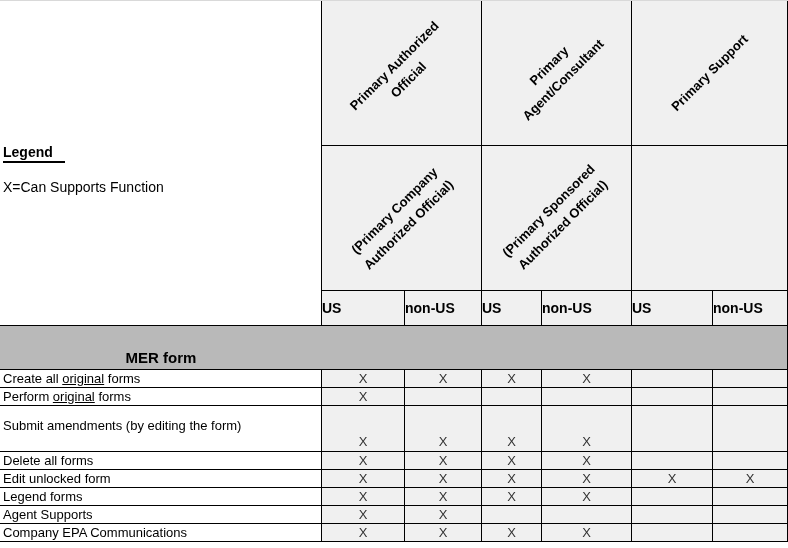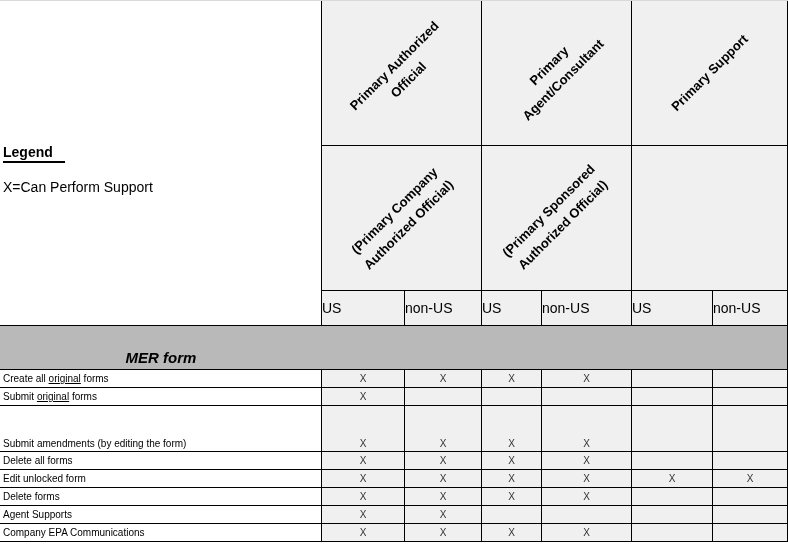--- a/index.html
+++ b/index.html
@@ -64,53 +64,52 @@
     font-weight: bold;
     font-size: 13px;
     line-height: 1.55;
     text-align: center;
     white-space: pre-line;
   }
   
   .r-region td {
     height: 35px;
     background: #f0f0f0;
-    font-weight: normal;
+    font-weight: bold;
     font-size: 14px;
     vertical-align: middle;
     padding: 6px 0 0 3px;
   }
   
   .r-band td {
     height: 44px;
     background: #b9b9b9;
     vertical-align: bottom;
-    font-style: italic;
   }
   .band-label {
     width: 322px;
     text-align: center;
     font-weight: bold;
     font-size: 15px;
     padding-bottom: 3px;
   }
   
-  tr.data-row td { height: 18px; font-size: 10px; vertical-align: middle; }
+  tr.data-row td { height: 18px; font-size: 13px; vertical-align: middle; }
   tr.data-row td.label-cell {
     background: #ffffff;
     padding-left: 3px;
     white-space: nowrap;
   }
   tr.data-row td.mark-cell {
     background: #f0f0f0;
     text-align: center;
     color: #333;
   }
   tr.data-row.tall td { height: 46px; vertical-align: bottom; }
-  tr.data-row.tall td.label-cell { padding-bottom: 2px; }
+  tr.data-row.tall td.label-cell { padding-bottom: 18px; }
   tr.data-row.tall td.mark-cell { padding-bottom: 2px; }
   .u { text-decoration: underline; }
 </style>
 </head>
 <body>
 
 <div class="sheet">
   <table class="perm-table">
     <colgroup>
       <col style="width:322px">
@@ -119,21 +118,21 @@
       <col style="width:60px">
       <col style="width:90px">
       <col style="width:81px">
       <col style="width:75px">
     </colgroup>
     <tbody>
       <tr class="r-group">
         <td class="legend-cell" rowspan="3">
           <div class="legend-inner">
             <div class="legend-title">Legend</div>
-            <div class="legend-note">X=Can Perform Support</div>
+            <div class="legend-note">X=Can Supports Function</div>
           </div>
         </td>
         <td colspan="2">
           <div class="cellflex">
               <div class="diag">Primary Authorized
 Official</div>
             </div>
         </td>
         <td colspan="2">
           <div class="cellflex">
@@ -181,21 +180,21 @@
     <tr class="data-row">
           <td class="label-cell"><span>Create all </span><span class="u">original</span><span> forms</span></td>
           <td class="mark-cell">X</td>
           <td class="mark-cell">X</td>
           <td class="mark-cell">X</td>
           <td class="mark-cell">X</td>
           <td class="mark-cell"></td>
           <td class="mark-cell"></td>
         </tr>
         <tr class="data-row">
-          <td class="label-cell"><span>Submit </span><span class="u">original</span><span> forms</span></td>
+          <td class="label-cell"><span>Perform </span><span class="u">original</span><span> forms</span></td>
           <td class="mark-cell">X</td>
           <td class="mark-cell"></td>
           <td class="mark-cell"></td>
           <td class="mark-cell"></td>
           <td class="mark-cell"></td>
           <td class="mark-cell"></td>
         </tr>
         <tr class="data-row tall">
           <td class="label-cell"><span>Submit amendments (by editing the form)</span></td>
           <td class="mark-cell">X</td>
@@ -217,21 +216,21 @@
         <tr class="data-row">
           <td class="label-cell"><span>Edit unlocked form</span></td>
           <td class="mark-cell">X</td>
           <td class="mark-cell">X</td>
           <td class="mark-cell">X</td>
           <td class="mark-cell">X</td>
           <td class="mark-cell">X</td>
           <td class="mark-cell">X</td>
         </tr>
         <tr class="data-row">
-          <td class="label-cell"><span>Delete forms</span></td>
+          <td class="label-cell"><span>Legend forms</span></td>
           <td class="mark-cell">X</td>
           <td class="mark-cell">X</td>
           <td class="mark-cell">X</td>
           <td class="mark-cell">X</td>
           <td class="mark-cell"></td>
           <td class="mark-cell"></td>
         </tr>
         <tr class="data-row">
           <td class="label-cell"><span>Agent Supports</span></td>
           <td class="mark-cell">X</td>

